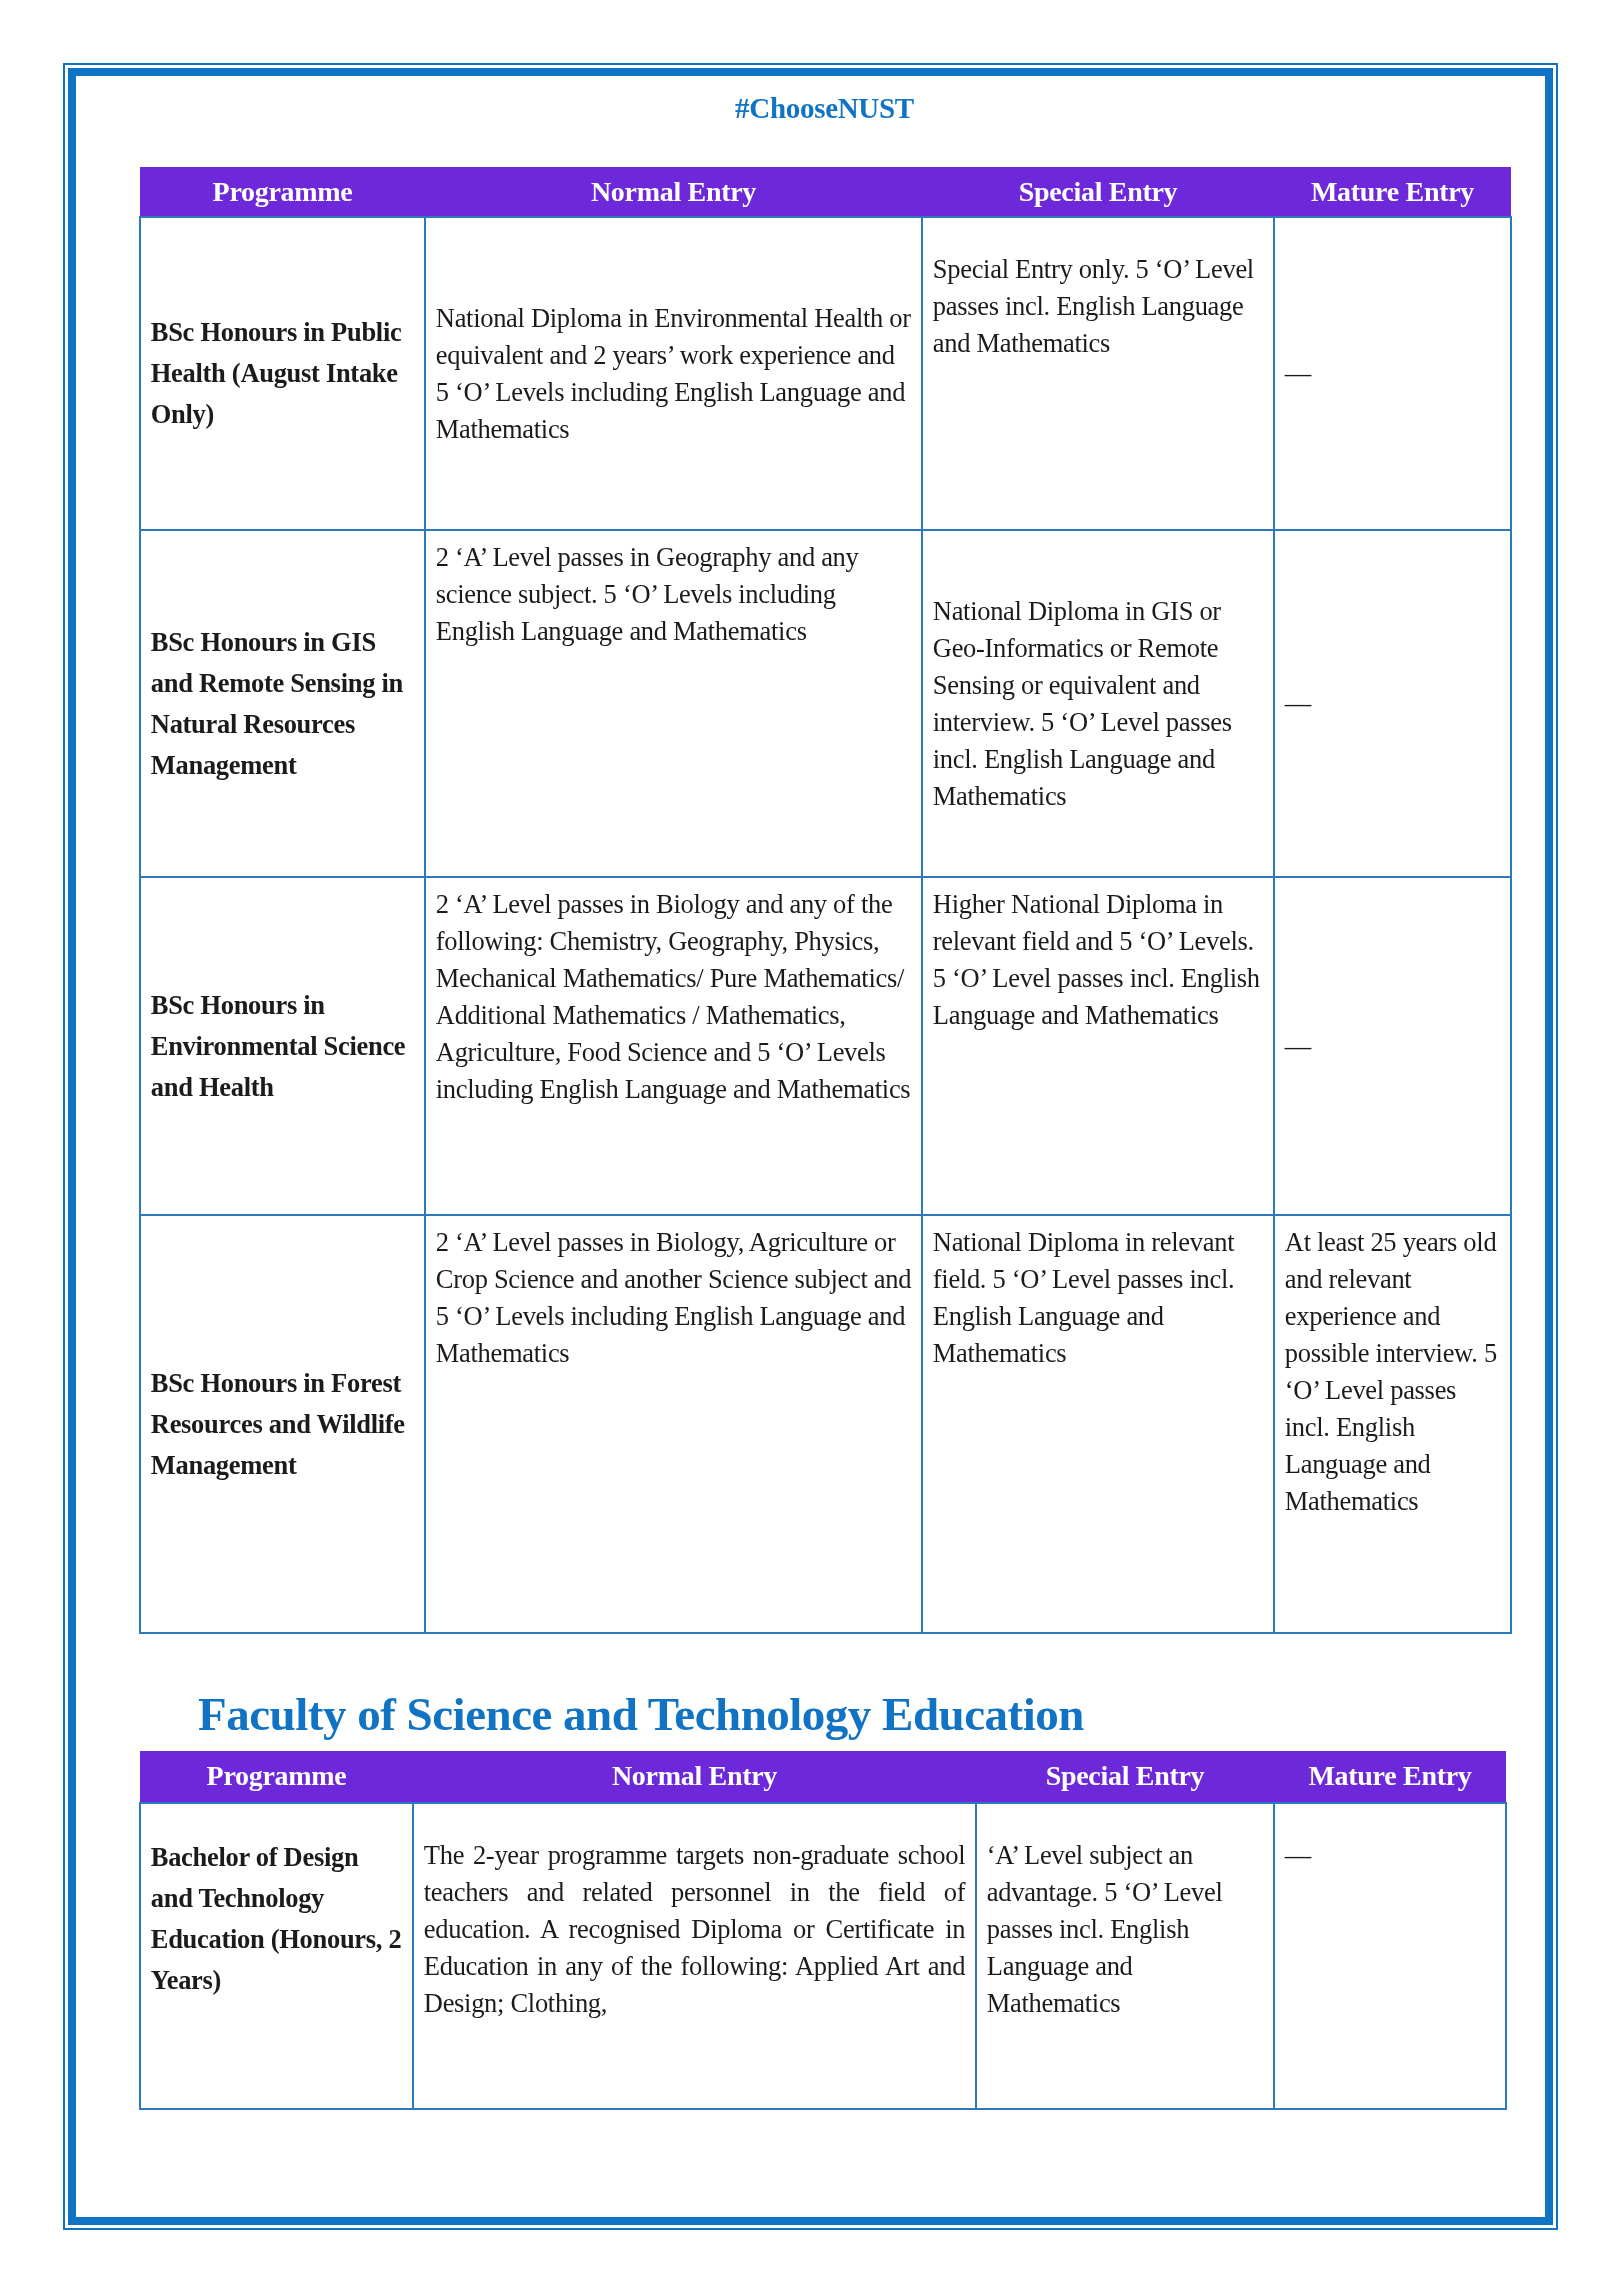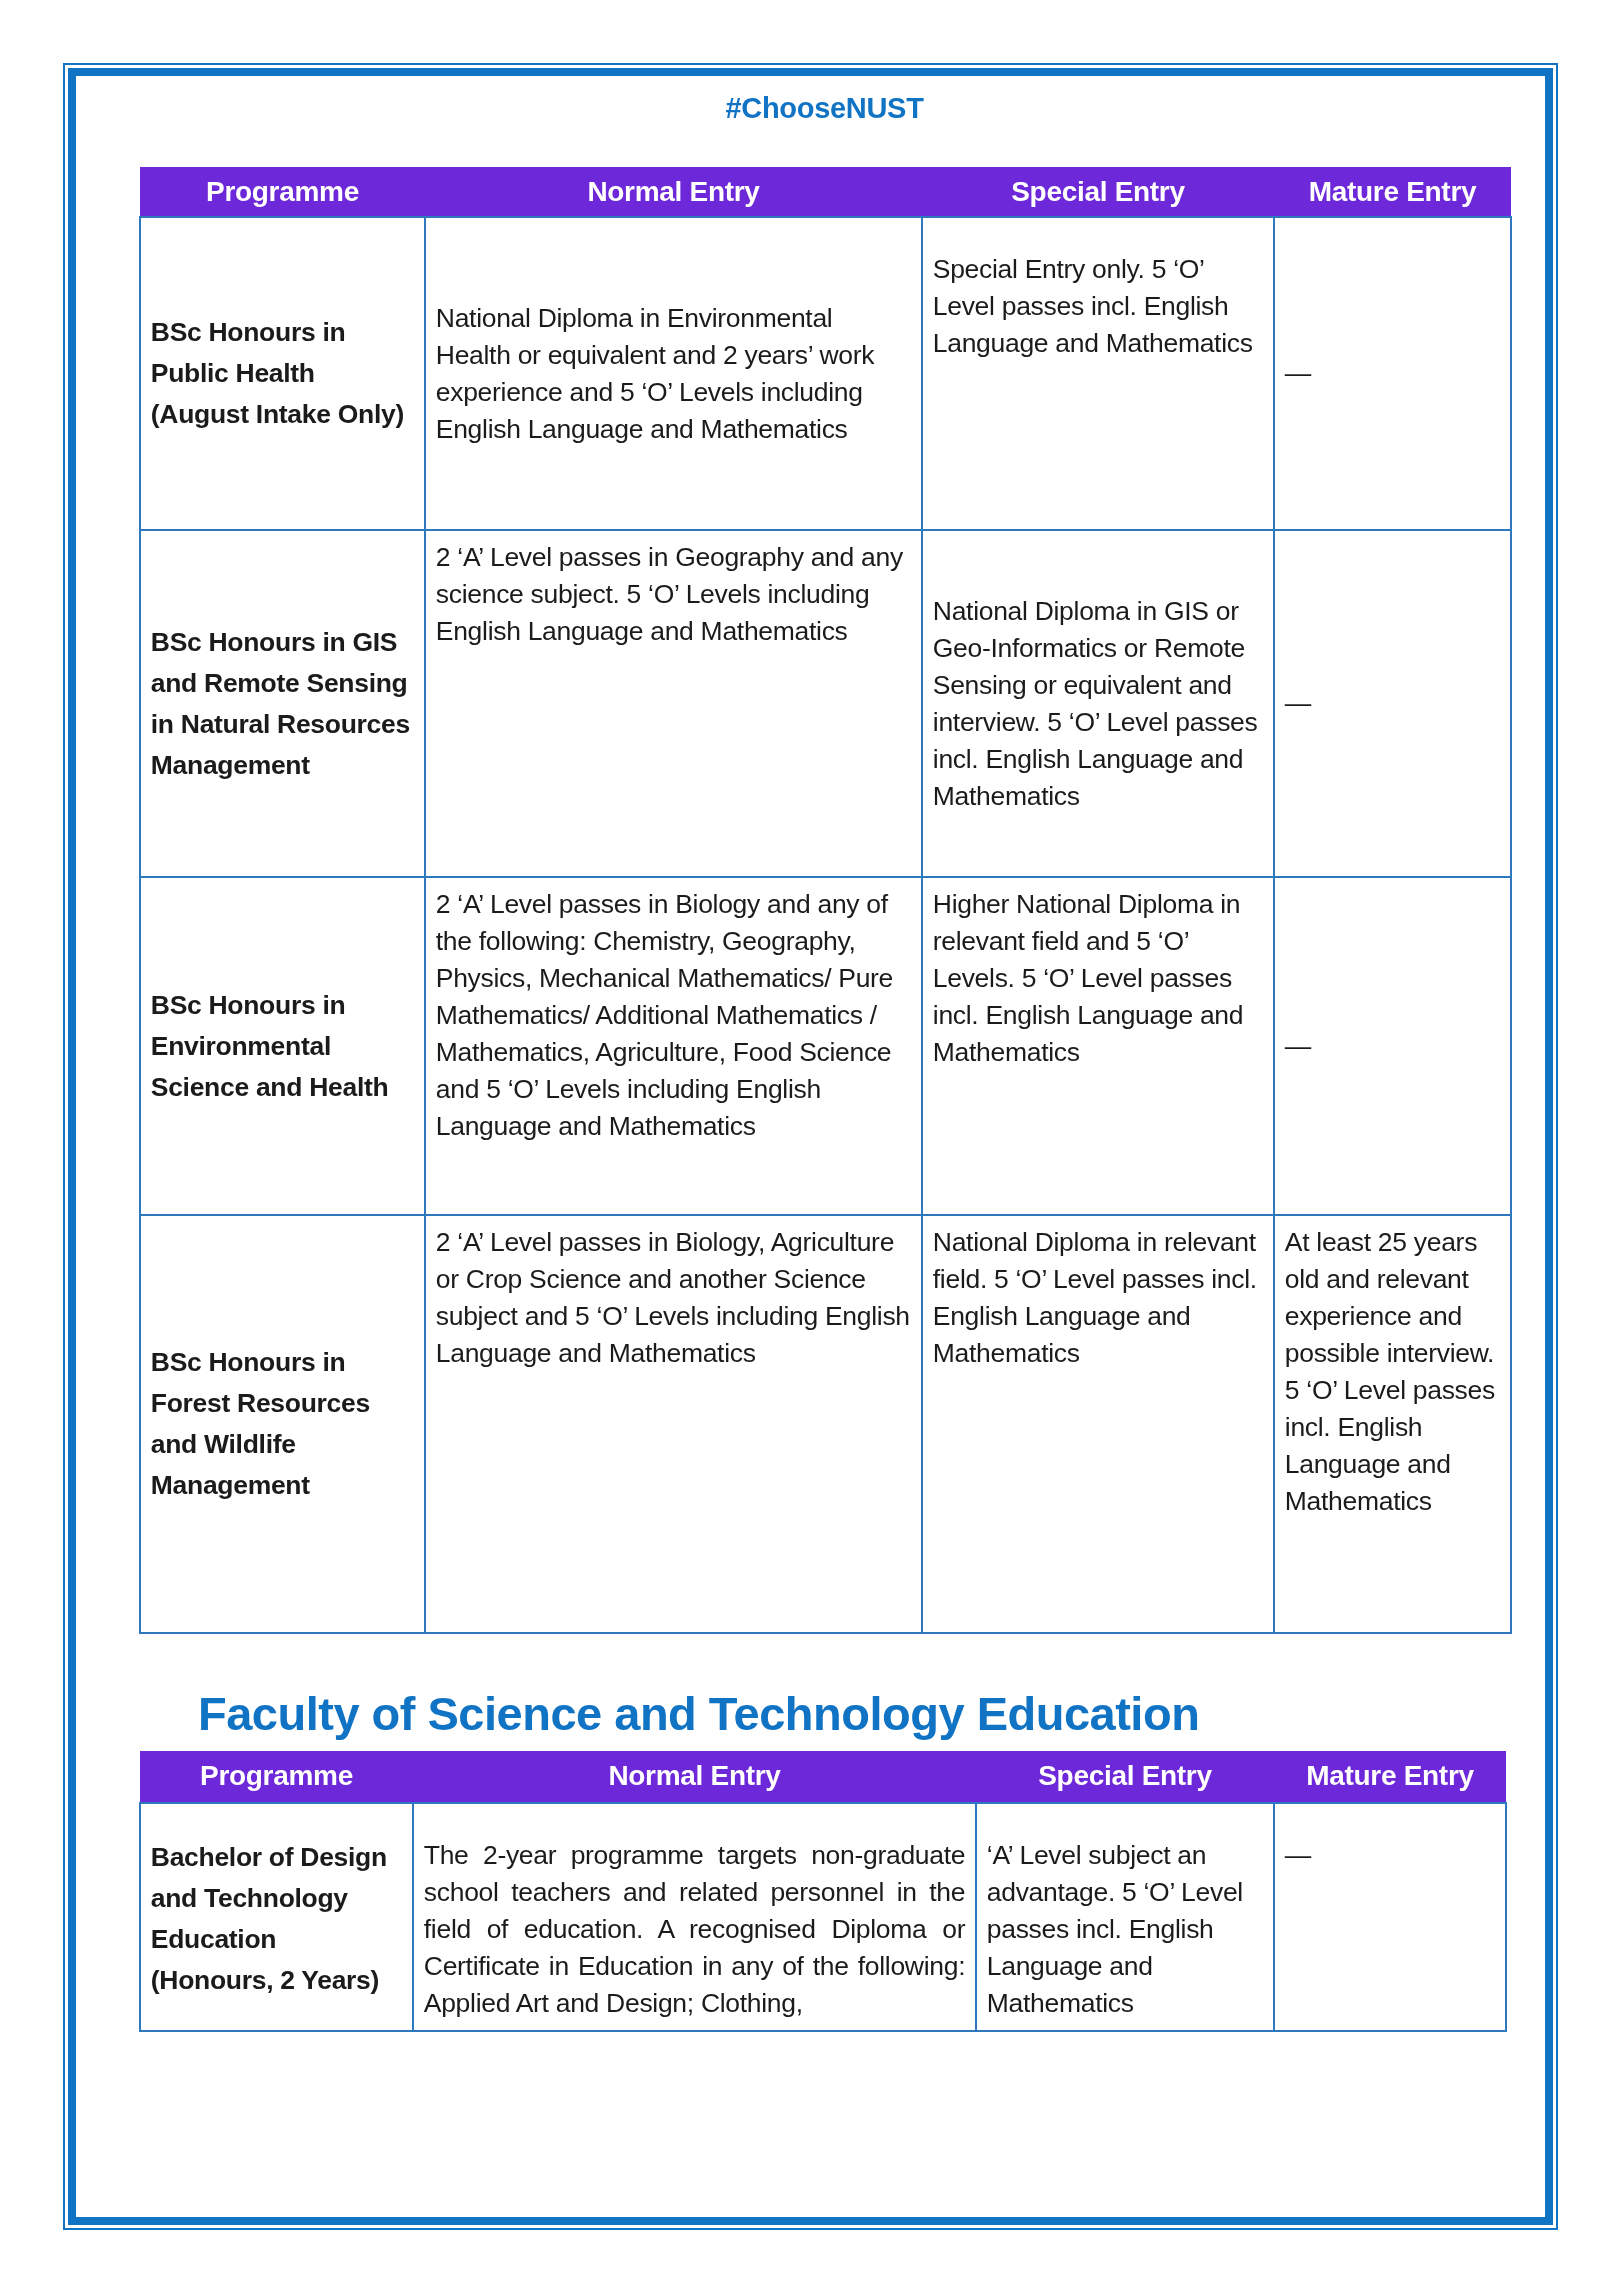--- a/index.html
+++ b/index.html
@@ -1,20 +1,20 @@
 <!DOCTYPE html>
 <html><head>
 <meta charset="utf-8">
 <style>
   html,body{margin:0;padding:0;background:#e8e8e8;}
   .page{
     position:relative;
     width:1621px;height:2293px;
     background:#ffffff;
-    font-family:Liberation Sans, sans-serif;
+    font-family:Liberation Serif, serif;
     color:#1b1b1b;
     overflow:hidden;
     margin:0 auto;
   }
   
   .frame-outer{position:absolute;top:63px;left:63px;right:63px;bottom:63px;
     border:2px solid #1173c4;pointer-events:none;}
   .frame-inner{position:absolute;top:2.9px;left:2.9px;right:2.9px;bottom:2.9px;
     border:8.8px solid #1173c4;}
   .content{position:absolute;left:139px;top:0;width:1371px;}
@@ -40,21 +40,21 @@
   td.prog{font-weight:bold;line-height:41px;}
   td.vt{vertical-align:top;}
   td.vm{vertical-align:middle;}
   td.pt{padding-top:33px;}
   td.justify{text-align:justify;margin-top:48px;}
   .t2 td{vertical-align:top;padding-top:33px;}
   tr.r1{height:313px;}
   tr.r2{height:347px;}
   tr.r3{height:338px;}
   tr.r4{height:418px;}
-  tr.r5{height:228px;}
+  tr.r5{height:306px;}
   .section-heading{
     margin-top:53px;margin-left:59px;
     font-size:47px;font-weight:bold;color:#1173c4;letter-spacing:-0.5px;
     line-height:1.15;
   }
   .footer{
     margin-top:25.5px;
     display:flex;justify-content:space-between;align-items:flex-start;
     font-size:27.4px;color:#1173c4;
   }

